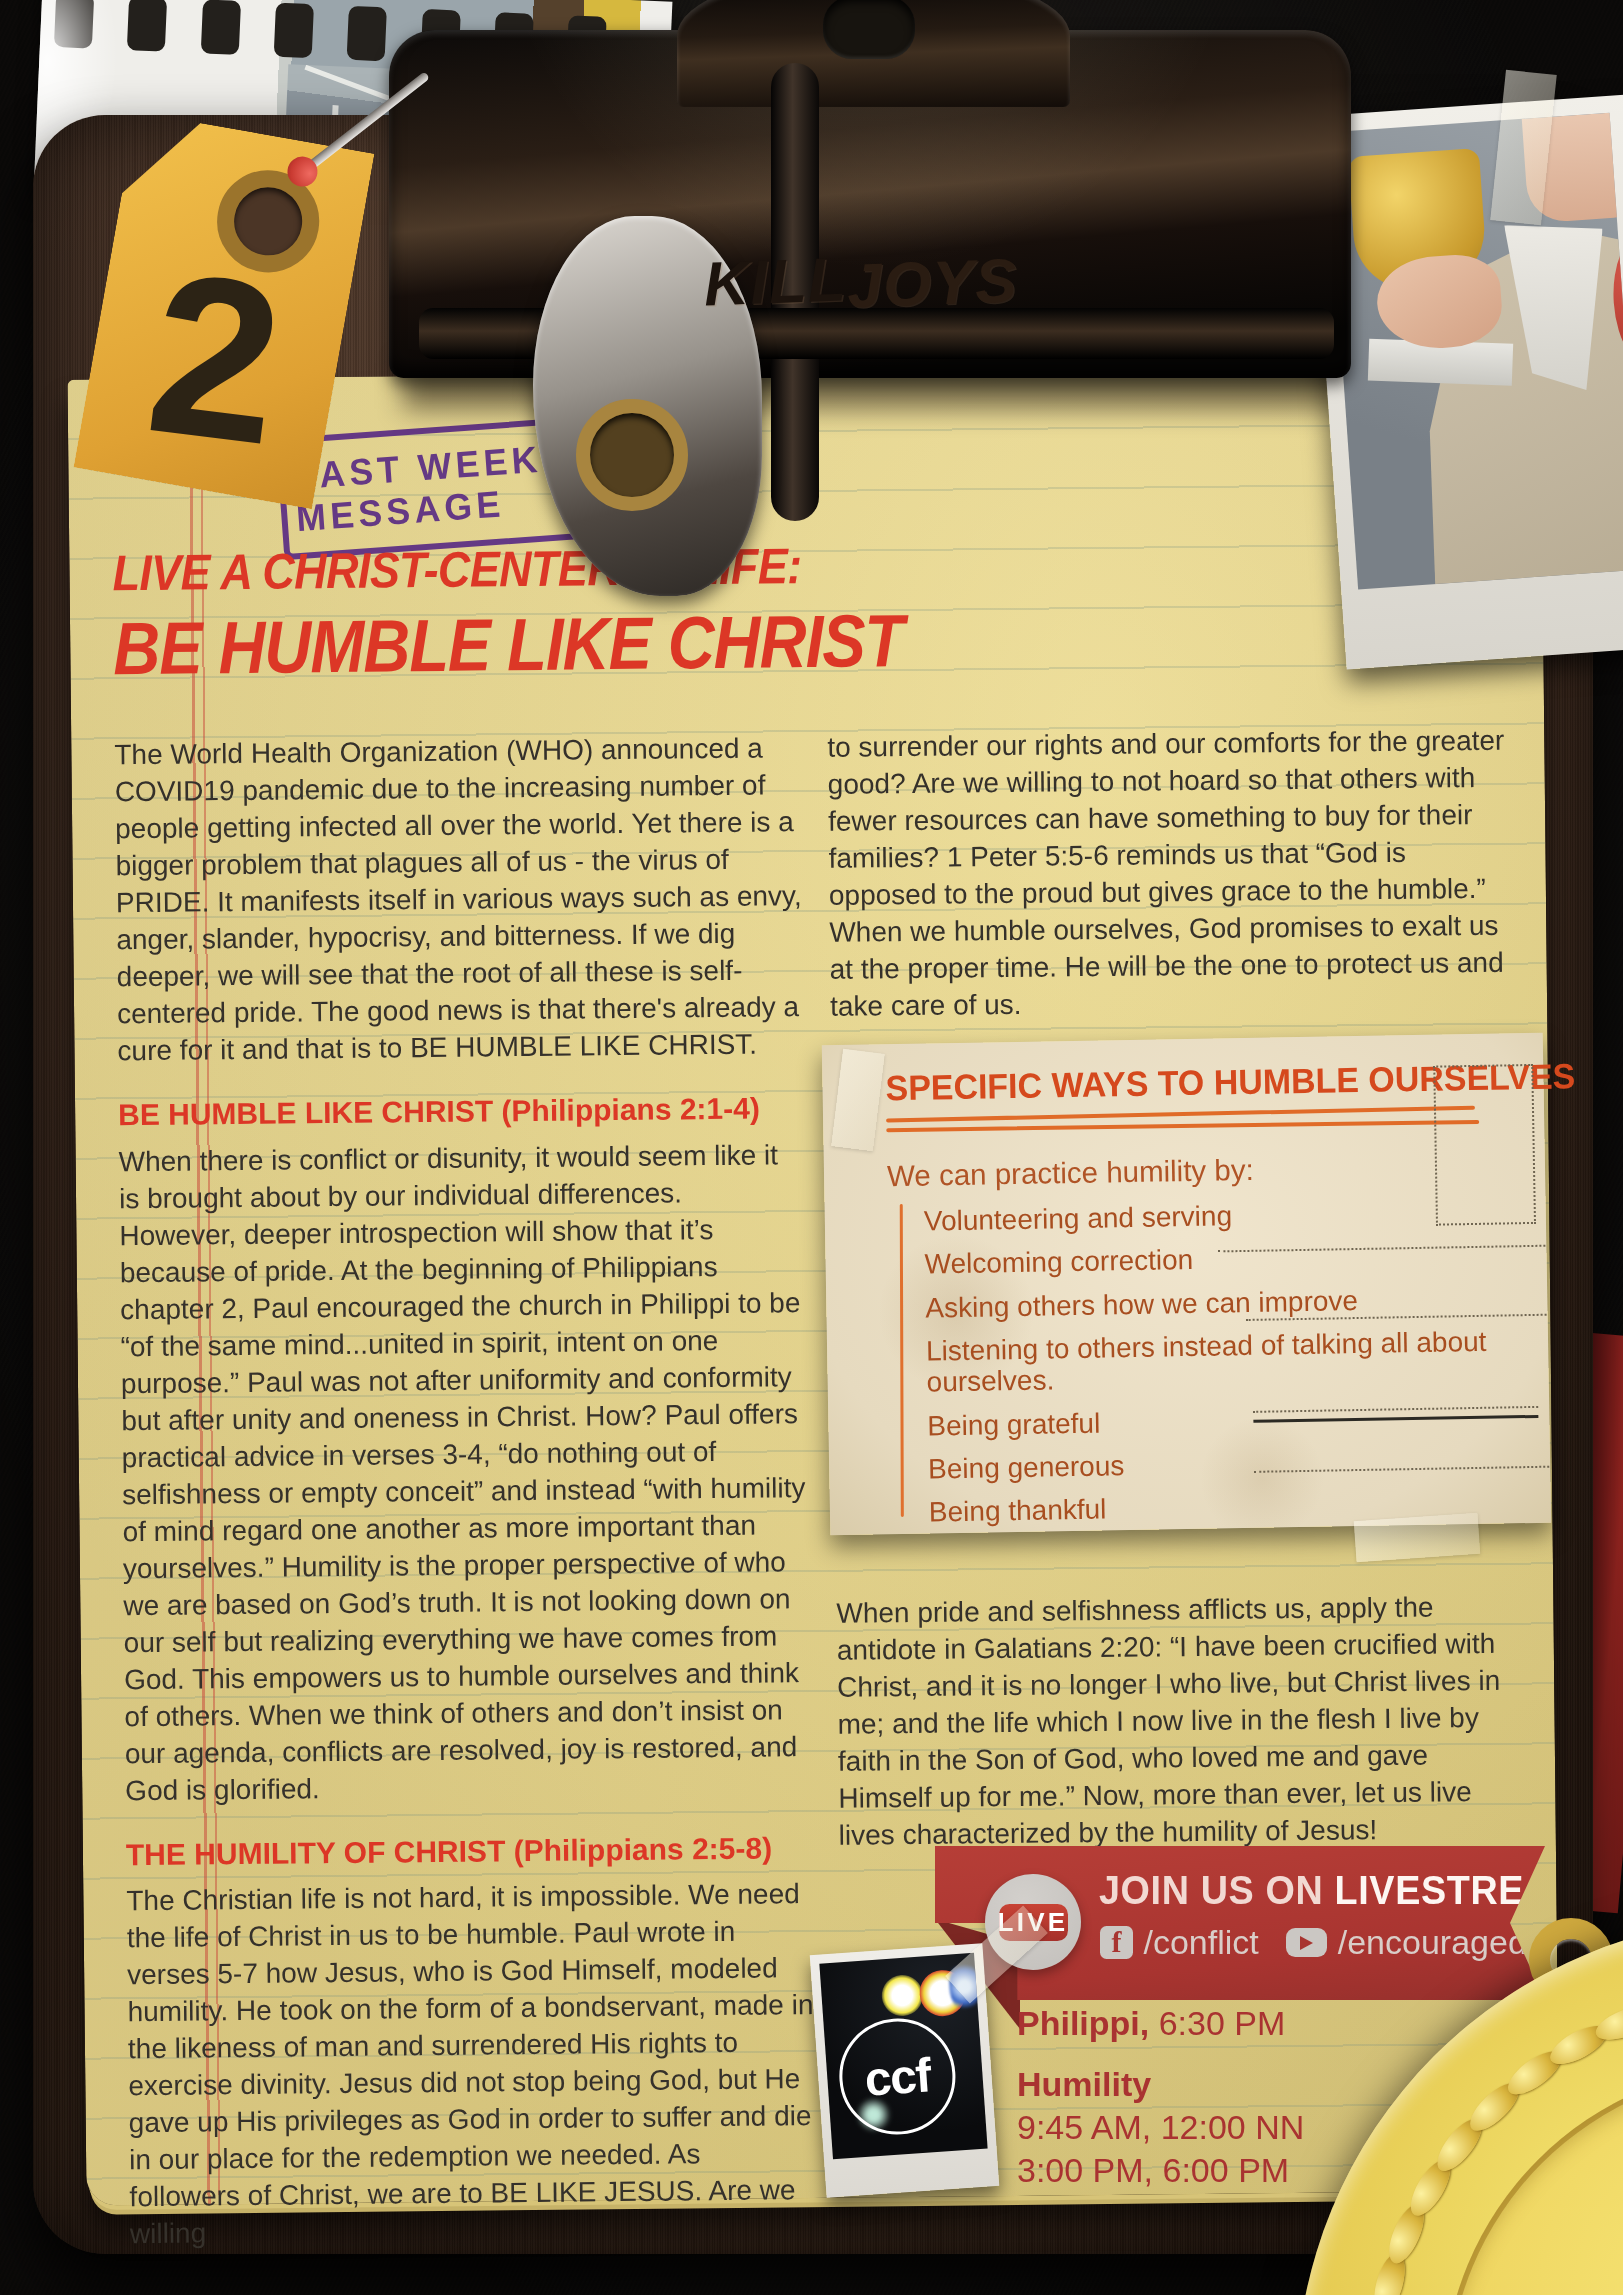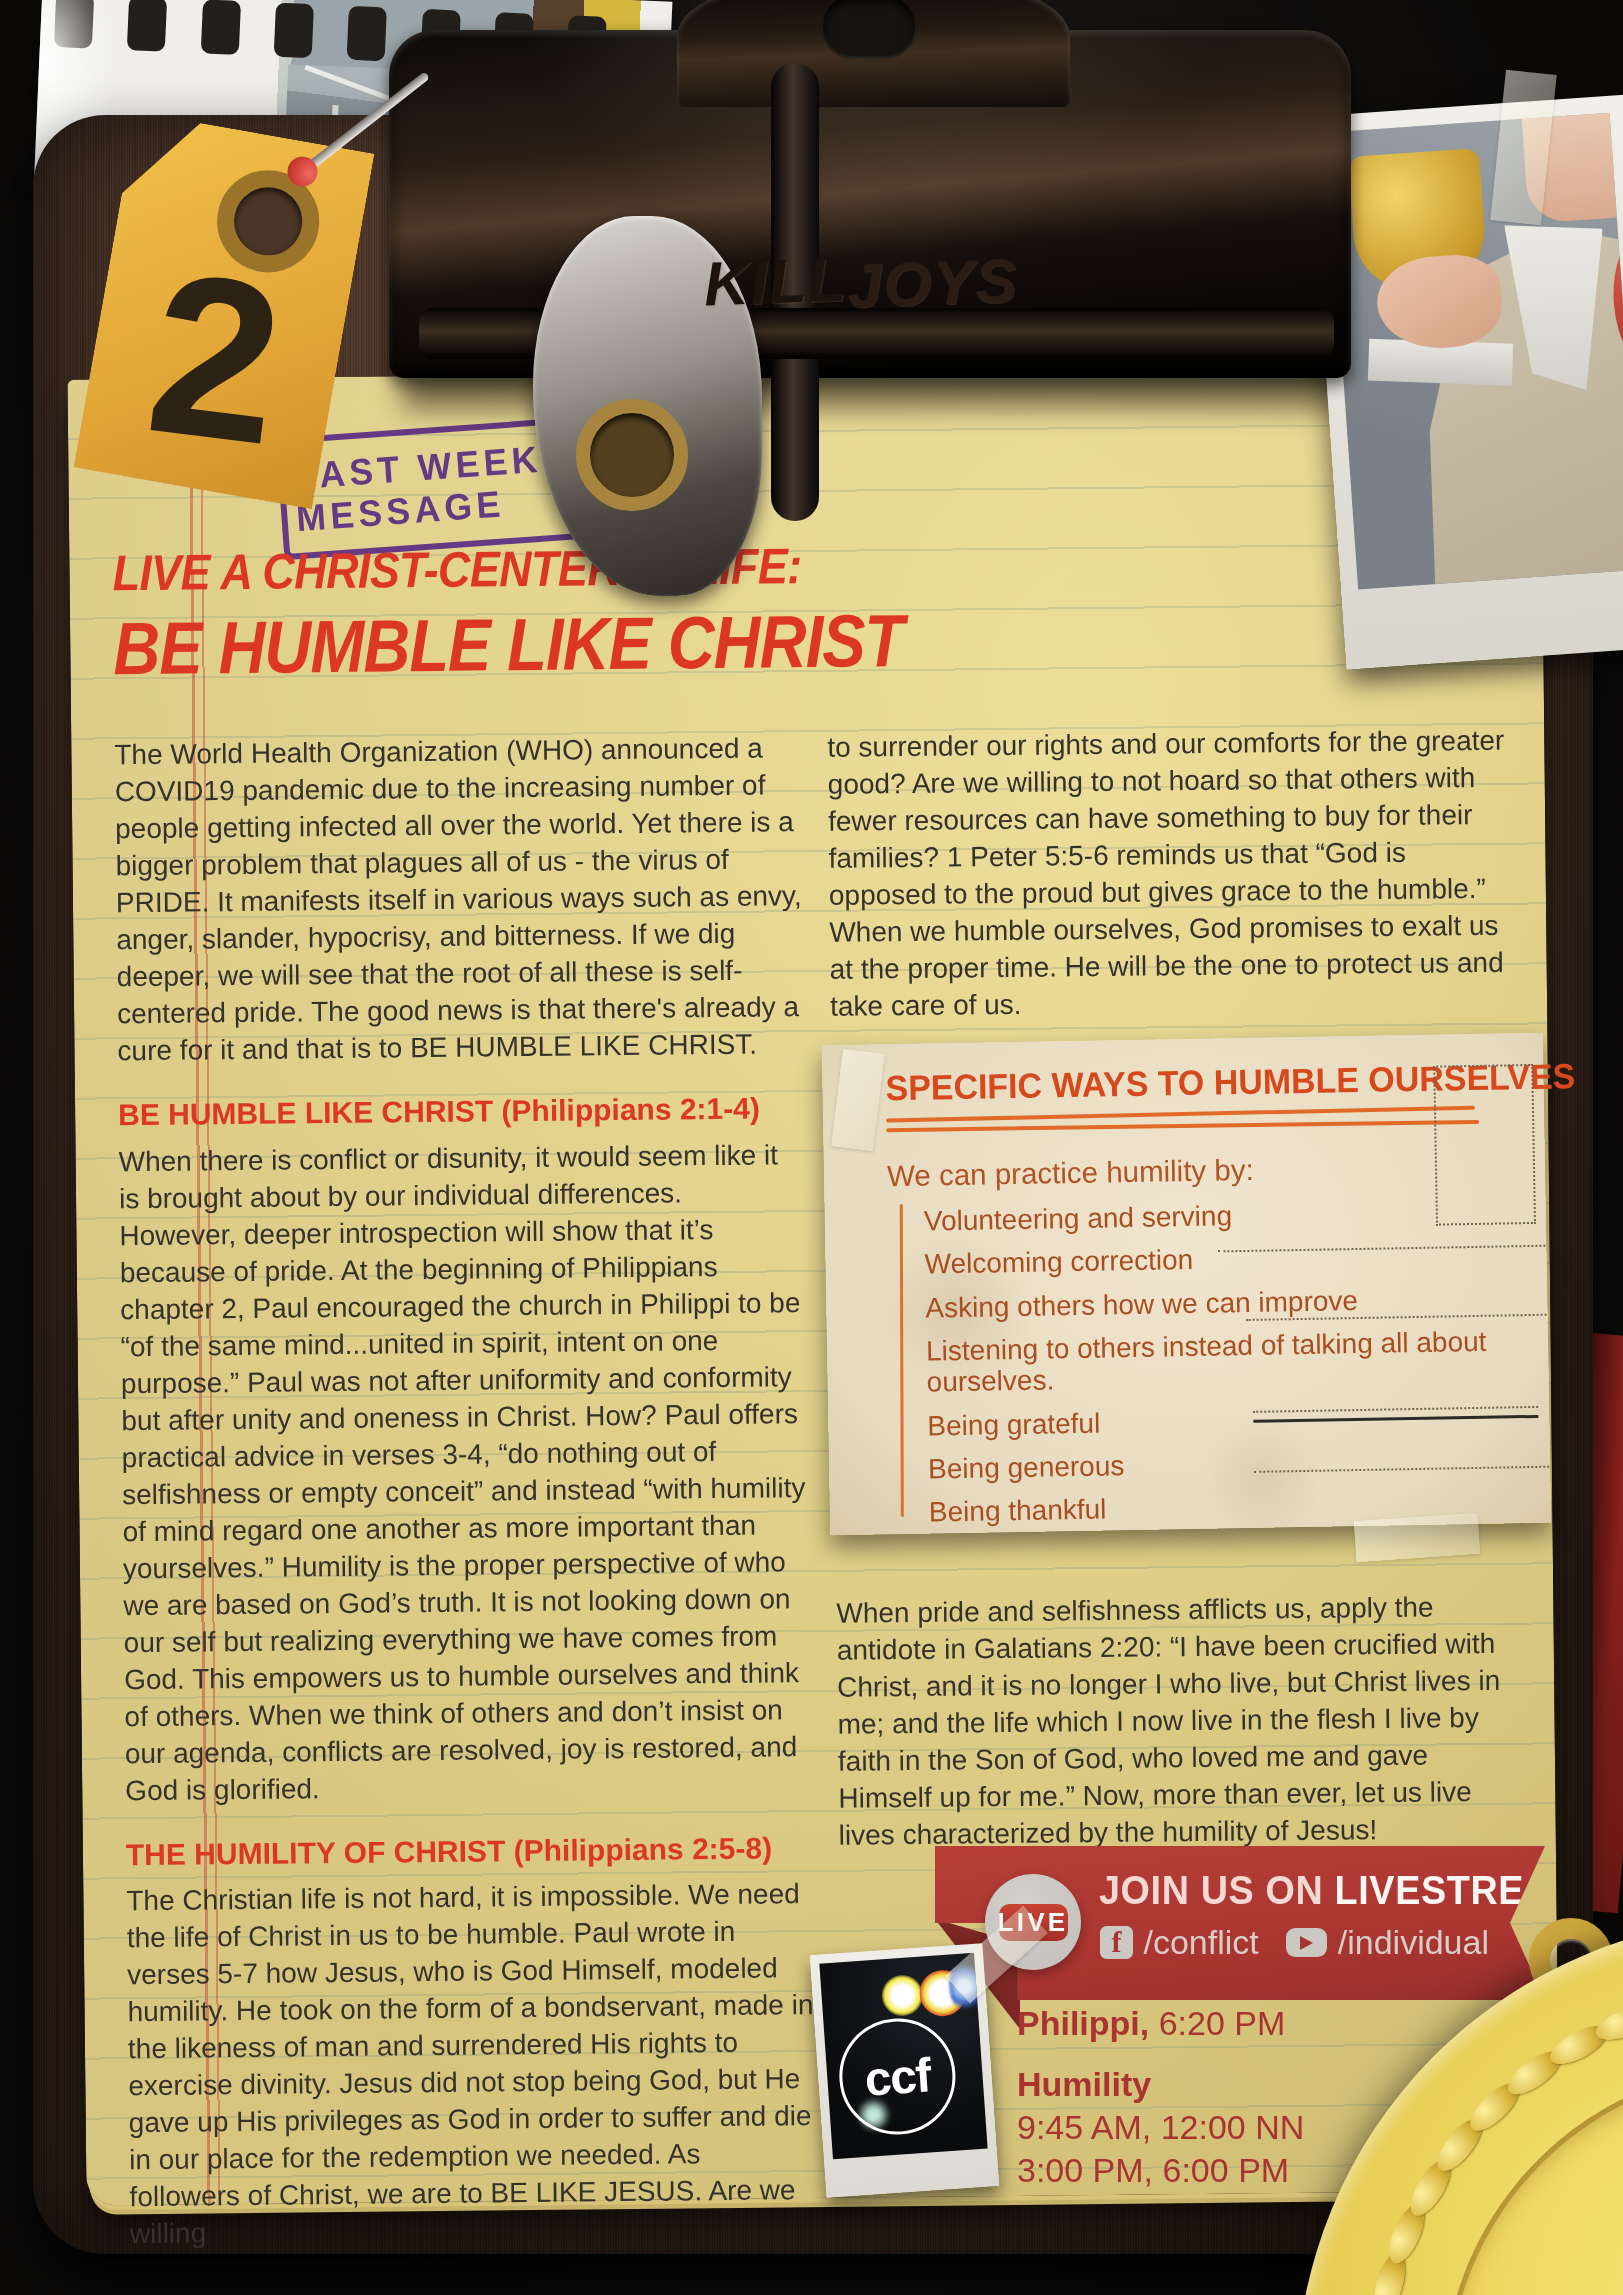--- a/index.html
+++ b/index.html
@@ -278,40 +278,40 @@
     <span class="hl">JOIN US ON </span><span class="hr">LIVESTREAM</span>
   </div>
   <div class="banner-social">
     <span class="fb-icon">
         <span>f</span>
       </span>
     <span>/conflict</span>
     <span class="yt-icon">
         <i></i>
       </span>
-    <span>/individual</span>
+    <span>/encouraged</span>
   </div>
 </div>
 <div class="abs live-circle">
   <div class="live-btn">LIVE</div>
 </div>
 
 <div class="abs polaroid-ccf">
   <div class="ccf-photo">
     <div class="bokeh" style="left:60px;top:17px;width:41px;height:41px;background:radial-gradient(circle,#fff 35%,#f4e84a 60%,transparent 75%);"></div>
     <div class="bokeh" style="left:98px;top:14.4px;width:46px;height:46px;background:radial-gradient(circle,#fff 38%,#f0d43c 58%,#d43a2e 72%,transparent 80%);"></div>
     <div class="bokeh" style="left:128px;top:6.5px;width:30px;height:52px;background:radial-gradient(circle,#cfe4ff 20%,#3a66c4 55%,transparent 75%);filter:blur(1.3px);"></div>
     <div class="bokeh" style="left:26px;top:137px;width:35px;height:35px;background:radial-gradient(circle,#bfe8d8 25%,transparent 70%);filter:blur(2px);"></div>
     <div class="ccf-circle">ccf</div>
   </div>
 </div>
 <div class="abs tape" style="left:944px;top:1936px;width:105px;height:37px;transform:rotate(-42deg);z-index:24;"></div>
 
 <div class="abs schedule">
-  <div class="line"><span class="b">Philippi,</span><span> 6:20 PM</span></div>
+  <div class="line"><span class="b">Philippi,</span><span> 6:30 PM</span></div>
   <div class="gap"></div>
   <div class="line b">Humility</div>
   <div class="line">9:45 AM, 12:00 NN</div>
   <div class="line">3:00 PM, 6:00 PM</div>
 </div>
 
 <div class="abs polaroid-trophy">
   <div class="trophy-photo">
     <div class="suit"></div>
     <div class="shirt"></div>

